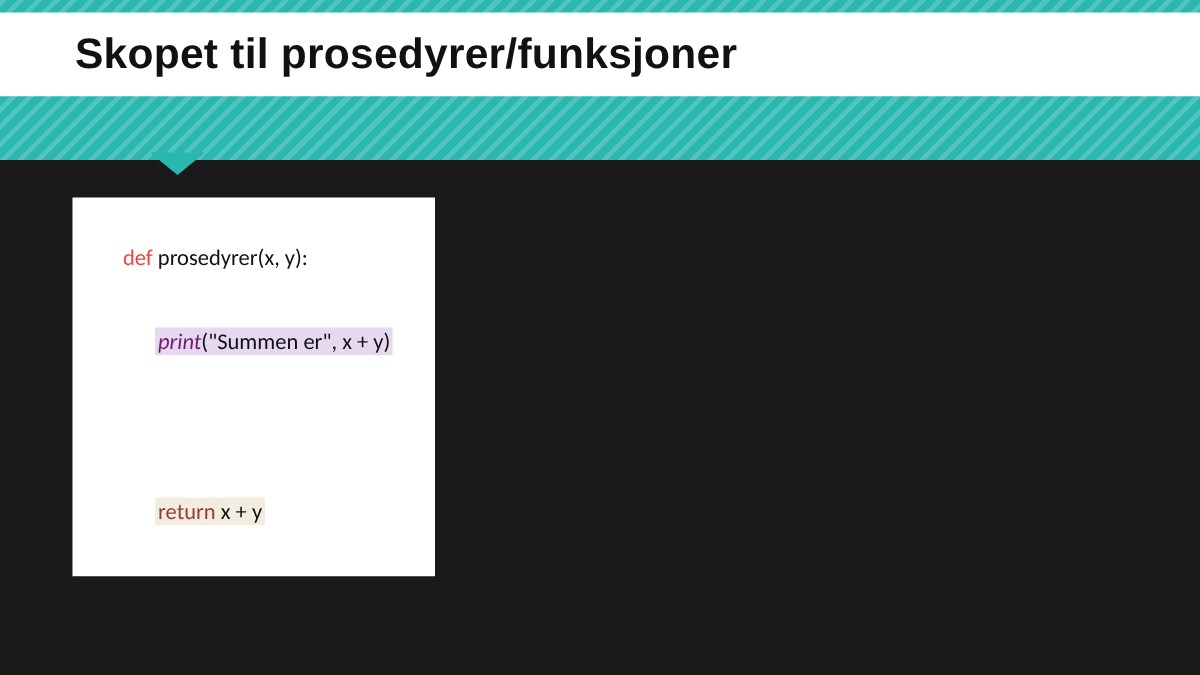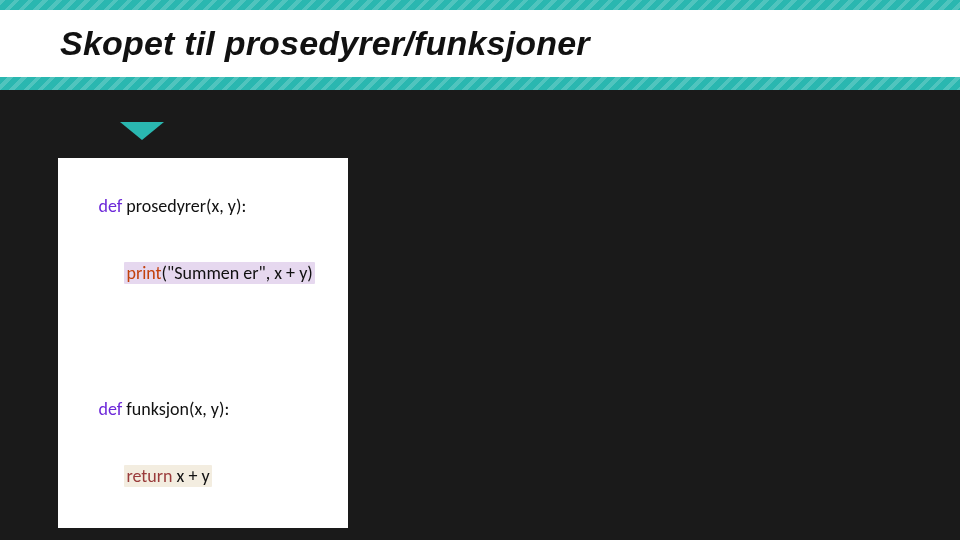--- a/index.html
+++ b/index.html
@@ -5,30 +5,29 @@
   * { box-sizing: border-box; margin: 0; padding: 0; }
   html, body { width: 960px; height: 540px; overflow: hidden; }
   body {
     background: #1a1a1a;
     font-family: "Segoe UI", Arial, sans-serif;
     position: relative;
   }
   .header-band {
     position: absolute;
     top: 0; left: 0; right: 0;
-    height: 90px;
+    height: 128px;
     background-color: #2ab7b0;
     background-image: repeating-linear-gradient(
       135deg,
       rgba(255,255,255,0.18) 0px,
       rgba(255,255,255,0.18) 4px,
       transparent 4px,
       transparent 10px
     );
-    font-style: italic;
   }
   .title-bar {
     position: absolute;
     top: 10px;
     left: 0; right: 0;
     background: #ffffff;
     padding: 14px 0 14px 60px;
   }
   .title-bar h1 {
     font-size: 34px;
@@ -55,22 +54,22 @@
   }
   .code-block {
     font-family: "Calibri", "Segoe UI", Arial, sans-serif;
     font-size: 18px;
     line-height: 1.25;
     color: #111;
   }
   .code-line { white-space: pre; }
   .indent { padding-left: 26px; }
   .gap-lg { height: 34px; }
-  .kw-def { color: #6d28d9; }
-  .kw-print { color: #c2410c; }
+  .kw-def { color: #ef4444; }
+  .kw-print { color: #701a75; font-style: italic; }
   .kw-return { color: #9a3b3b; }
   .hl-lav {
     background: #e6d8ef;
     padding: 0 2px;
     border-radius: 1px;
   }
   .hl-pale {
     background: #f3ede0;
     padding: 0 2px;
     border-radius: 1px;
@@ -95,22 +94,19 @@
 
     <div class="code-line indent">
       <span class="hl-lav"><span class="kw-print">print</span><span>("Summen er", x + y)</span></span>
     </div>
 
     <div class="gap-lg"></div>
 
 
     <div class="gap-lg"></div>
 
-    <div class="code-line">
-      <span class="kw-def">def </span><span>funksjon(x, y):</span>
-    </div>
 
     <div class="code-line indent">
       <span class="hl-pale"><span class="kw-return">return </span><span>x + y</span></span>
     </div>
 
   </div>
 </div>
 
 </body></html>

